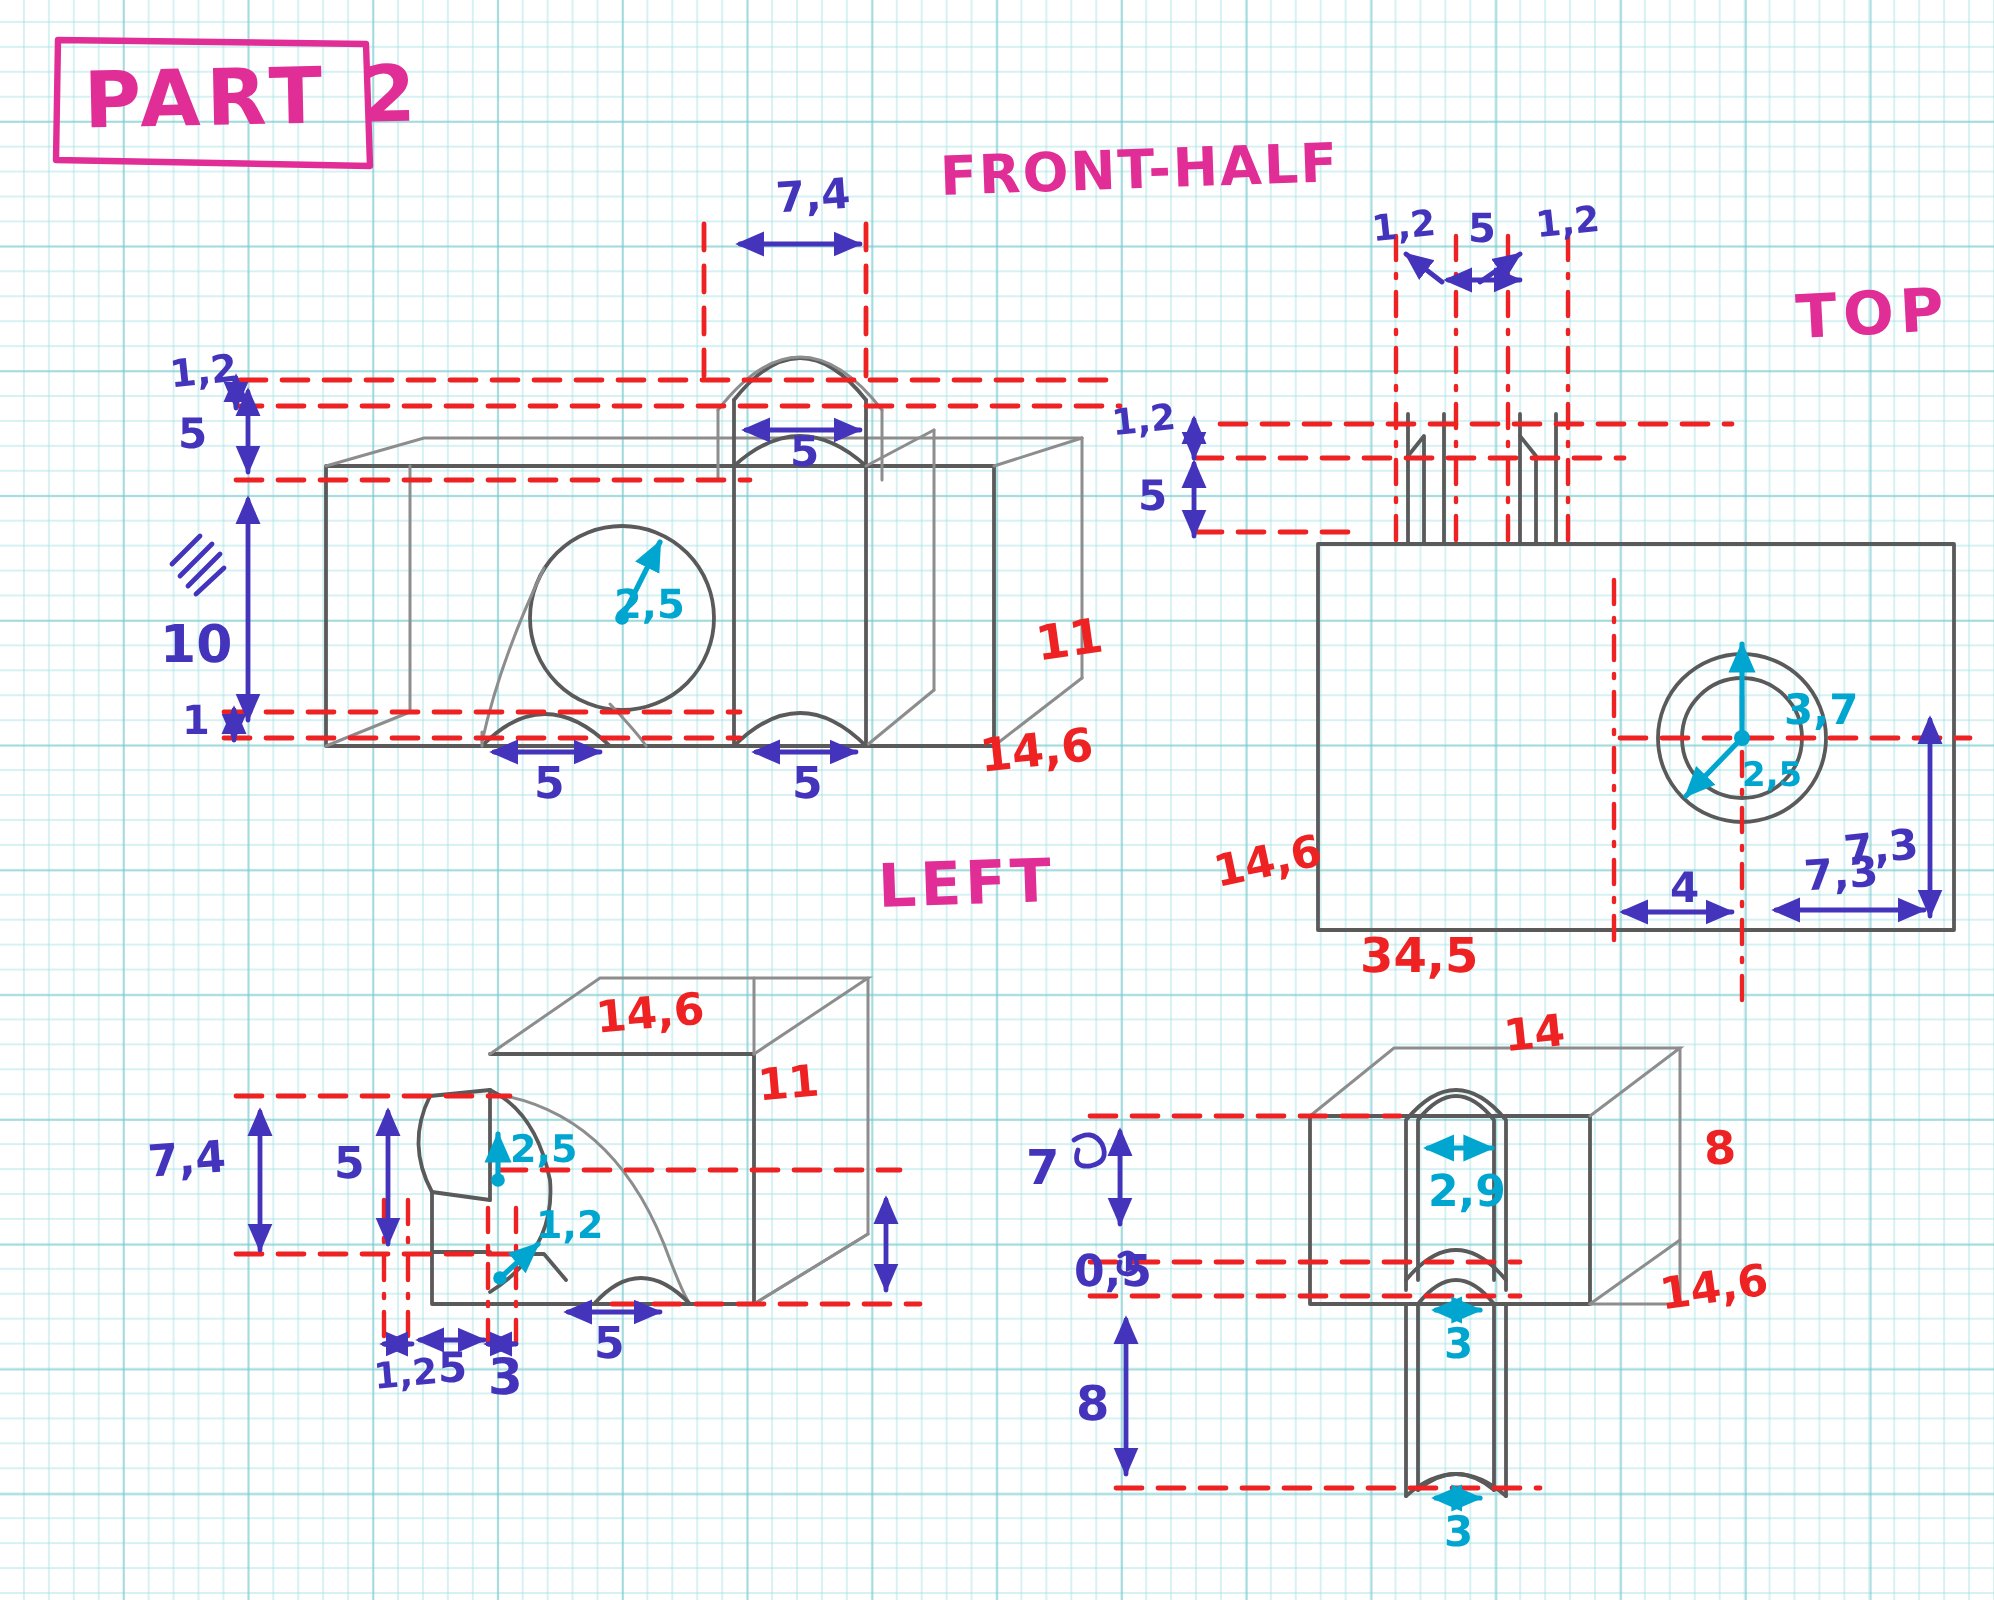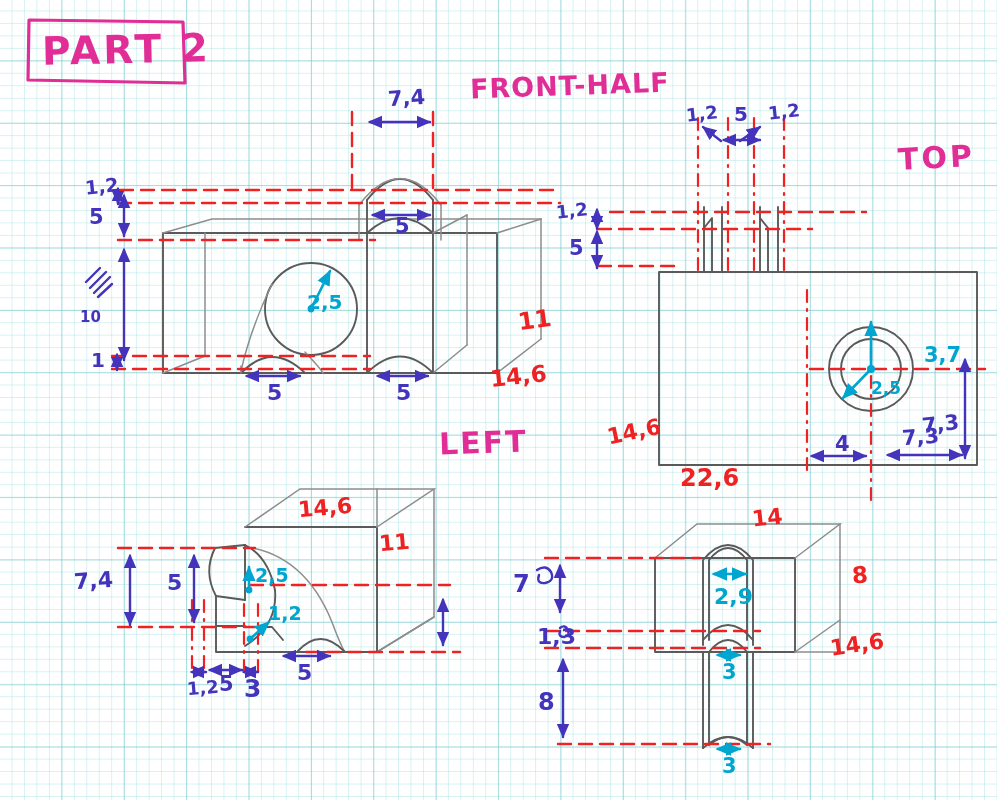--- a/index.html
+++ b/index.html
@@ -247,54 +247,54 @@
   <div class="lbl magenta" style="left:470px;top:72px;font-size:27px;letter-spacing:1px;transform:rotate(-2deg);">FRONT-HALF</div>
 
   <div class="lbl magenta" style="left:898px;top:143px;font-size:30px;letter-spacing:3px;transform:rotate(-3deg);">TOP</div>
 
   <div class="lbl magenta" style="left:439px;top:428px;font-size:30px;letter-spacing:2px;transform:rotate(-2deg);">LEFT</div>
 
   <div class="lbl blue" style="left:388px;top:88px;font-size:21px;transform:rotate(-4deg);">7,4</div>
   <div class="lbl blue" style="left:395px;top:216px;font-size:21px;">5</div>
   <div class="lbl blue" style="left:85px;top:177px;font-size:19px;transform:rotate(-6deg);">1,2</div>
   <div class="lbl blue" style="left:89px;top:207px;font-size:21px;">5</div>
-  <div class="lbl blue" style="left:80px;top:310px;font-size:15px;">10</div>
+  <div class="lbl blue" style="left:80px;top:310px;font-size:26px;">10</div>
   <div class="lbl blue" style="left:91px;top:350px;font-size:20px;">1</div>
   <div class="lbl cyan" style="left:307px;top:292px;font-size:20px;">2,5</div>
   <div class="lbl blue" style="left:267px;top:382px;font-size:22px;">5</div>
   <div class="lbl blue" style="left:396px;top:382px;font-size:22px;">5</div>
   <div class="lbl red" style="left:518px;top:308px;font-size:24px;transform:rotate(-8deg);">11</div>
   <div class="lbl red" style="left:490px;top:365px;font-size:23px;transform:rotate(-6deg);">14,6</div>
 
   <div class="lbl blue" style="left:686px;top:105px;font-size:18px;transform:rotate(-6deg);">1,2</div>
   <div class="lbl blue" style="left:734px;top:104px;font-size:20px;">5</div>
   <div class="lbl blue" style="left:768px;top:103px;font-size:18px;transform:rotate(-6deg);">1,2</div>
   <div class="lbl blue" style="left:556px;top:202px;font-size:18px;transform:rotate(-6deg);">1,2</div>
   <div class="lbl blue" style="left:569px;top:238px;font-size:21px;">5</div>
-  <div class="lbl cyan" style="left:924px;top:345px;font-size:21px;">3,7</div>
+  <div class="lbl cyan" style="left:892px;top:345px;font-size:21px;">3,7</div>
   <div class="lbl cyan" style="left:871px;top:380px;font-size:17px;">2,5</div>
   <div class="lbl blue" style="left:922px;top:414px;font-size:21px;transform:rotate(-6deg);">7,3</div>
   <div class="lbl blue" style="left:902px;top:427px;font-size:21px;transform:rotate(-4deg);">7,3</div>
   <div class="lbl blue" style="left:835px;top:434px;font-size:21px;">4</div>
   <div class="lbl red" style="left:607px;top:421px;font-size:22px;transform:rotate(-12deg);">14,6</div>
-  <div class="lbl red" style="left:680px;top:466px;font-size:24px;">22,6</div>
+  <div class="lbl red" style="left:680px;top:466px;font-size:24px;">34,5</div>
 
   <div class="lbl blue" style="left:74px;top:570px;font-size:22px;transform:rotate(-4deg);">7,4</div>
   <div class="lbl blue" style="left:167px;top:572px;font-size:22px;">5</div>
   <div class="lbl cyan" style="left:255px;top:566px;font-size:19px;">2,5</div>
   <div class="lbl cyan" style="left:268px;top:604px;font-size:19px;">1,2</div>
   <div class="lbl blue" style="left:187px;top:679px;font-size:18px;transform:rotate(-5deg);">1,2</div>
   <div class="lbl blue" style="left:219px;top:674px;font-size:21px;">5</div>
   <div class="lbl blue" style="left:244px;top:676px;font-size:25px;">3</div>
   <div class="lbl blue" style="left:297px;top:662px;font-size:22px;">5</div>
   <div class="lbl red" style="left:298px;top:497px;font-size:22px;transform:rotate(-5deg);">14,6</div>
   <div class="lbl red" style="left:379px;top:532px;font-size:22px;transform:rotate(-5deg);">11</div>
 
   <div class="lbl blue" style="left:513px;top:572px;font-size:24px;">7</div>
-  <div class="lbl blue" style="left:537px;top:626px;font-size:22px;">1,3</div>
+  <div class="lbl blue" style="left:537px;top:626px;font-size:22px;">0,5</div>
   <div class="lbl blue" style="left:538px;top:690px;font-size:24px;">8</div>
   <div class="lbl cyan" style="left:714px;top:586px;font-size:22px;">2,9</div>
   <div class="lbl cyan" style="left:722px;top:662px;font-size:21px;">3</div>
   <div class="lbl cyan" style="left:722px;top:756px;font-size:21px;">3</div>
   <div class="lbl red" style="left:752px;top:507px;font-size:22px;transform:rotate(-6deg);">14</div>
   <div class="lbl red" style="left:852px;top:564px;font-size:23px;transform:rotate(-4deg);">8</div>
   <div class="lbl red" style="left:830px;top:634px;font-size:22px;transform:rotate(-8deg);">14,6</div>
 
 </div>
 

